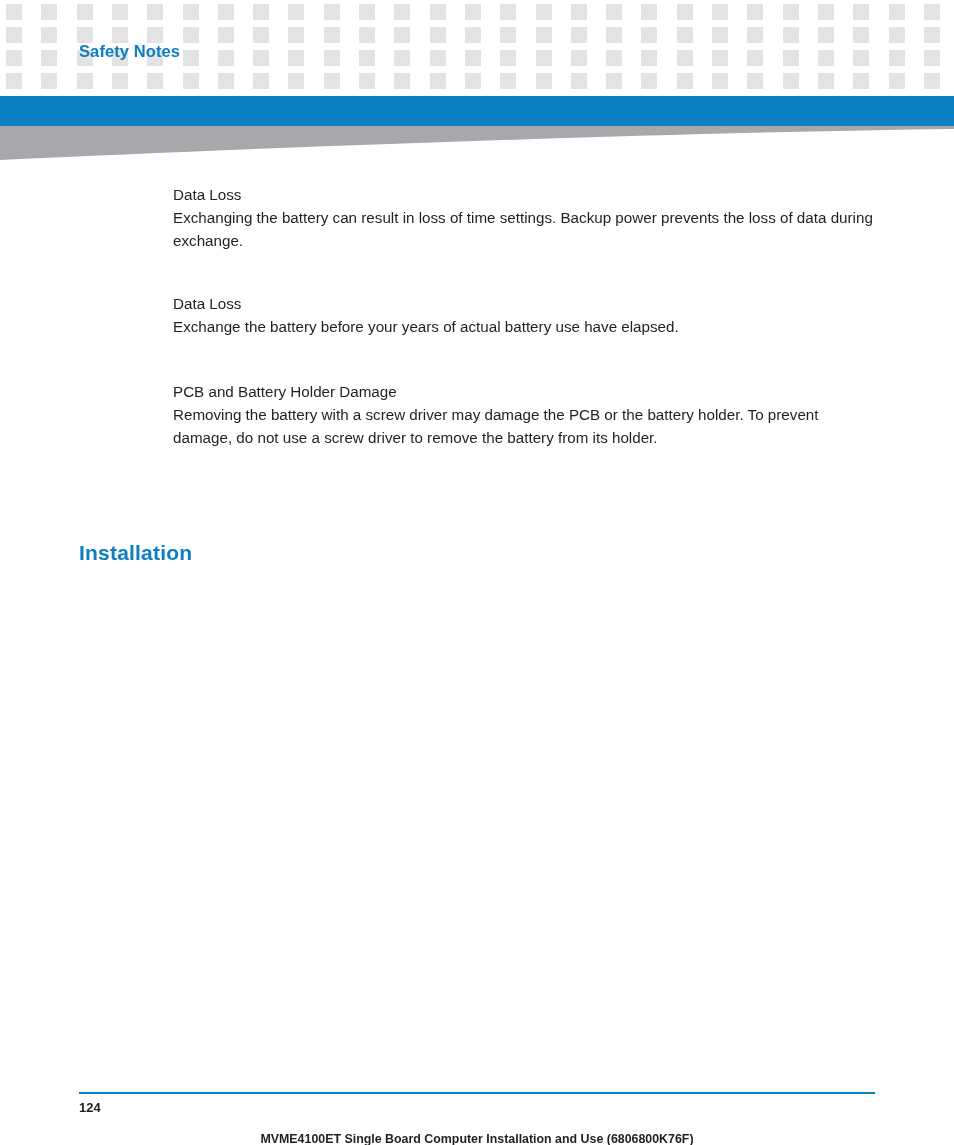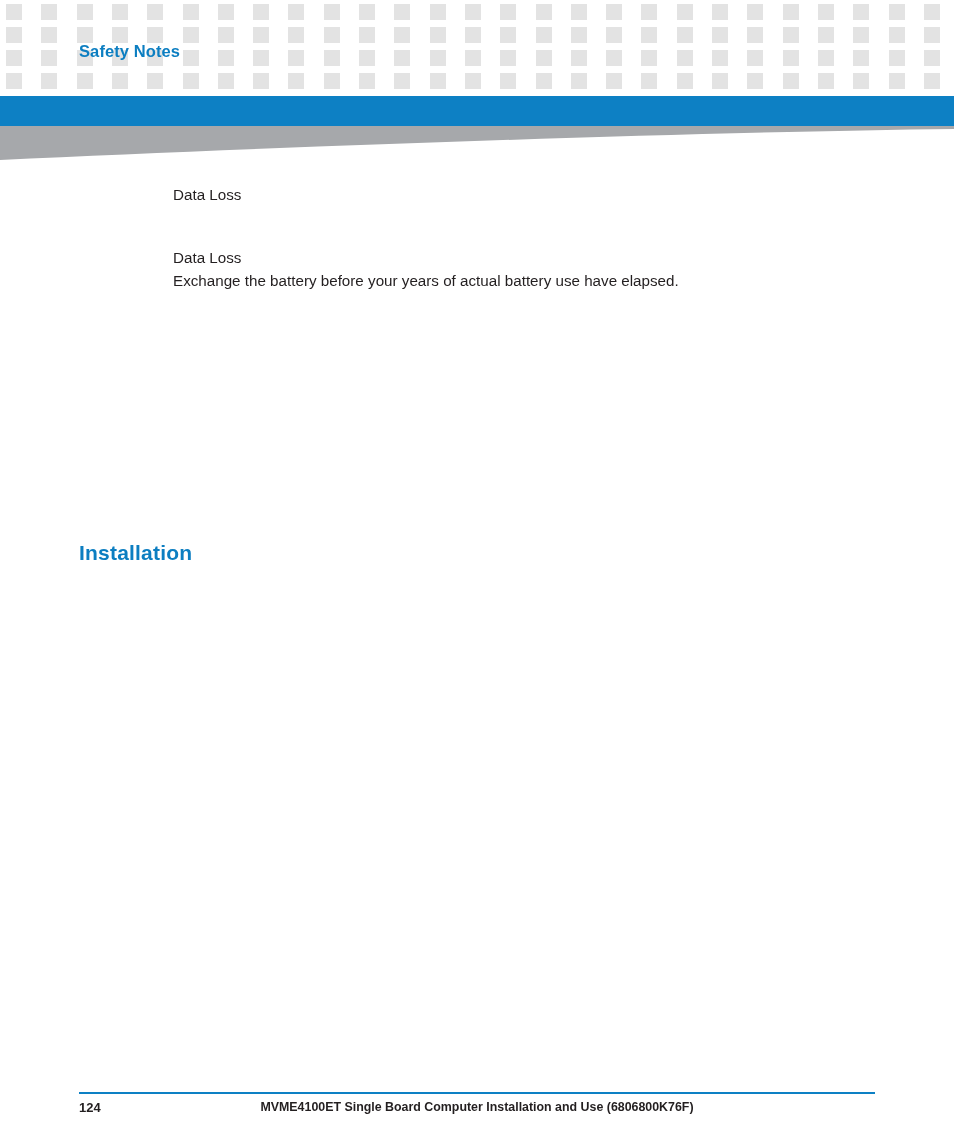--- a/index.html
+++ b/index.html
@@ -114,21 +114,21 @@
     position: absolute;
     left: 79px;
     top: 1100px;
     font-size: 13px;
     font-weight: bold;
     color: #231f20;
   }
   #footer-title {
     position: absolute;
     left: 0;
-    top: 1100px;
+    top: 1132px;
     width: 954px;
     text-align: center;
     font-size: 12.4px;
     font-weight: bold;
     color: #231f20;
   }
 </style>
 </head>
 <body>
 
@@ -250,27 +250,32 @@
 <div id="grey-swoosh">
   <svg width="954" height="34" viewBox="0 0 954 34" xmlns="http://www.w3.org/2000/svg">
     <path d="M0 0 H954 L954 3 C700 6 300 20 0 34 Z" fill="#a6a8ab"></path>
   </svg>
 </div>
 
 <div id="content">
 
   <div class="note-block">
     <p>Data Loss</p>
+    <p>Exchanging the battery can result in loss of time settings. Backup power prevents the loss of data during exchange.</p>
   </div>
 
   <div class="note-block" style="margin-top:40px;">
     <p>Data Loss</p>
     <p>Exchange the battery before your years of actual battery use have elapsed.</p>
   </div>
 
+  <div class="note-block" style="margin-top:42px;">
+    <p>PCB and Battery Holder Damage</p>
+    <p>Removing the battery with a screw driver may damage the PCB or the battery holder. To prevent damage, do not use a screw driver to remove the battery from its holder.</p>
+  </div>
 
   <h2 class="section-heading">Installation</h2>
 
 </div>
 
 <div id="footer-rule"></div>
 <div id="page-number">124</div>
 <div id="footer-title">MVME4100ET Single Board Computer Installation and Use (6806800K76F)</div>
 
 </body></html>

